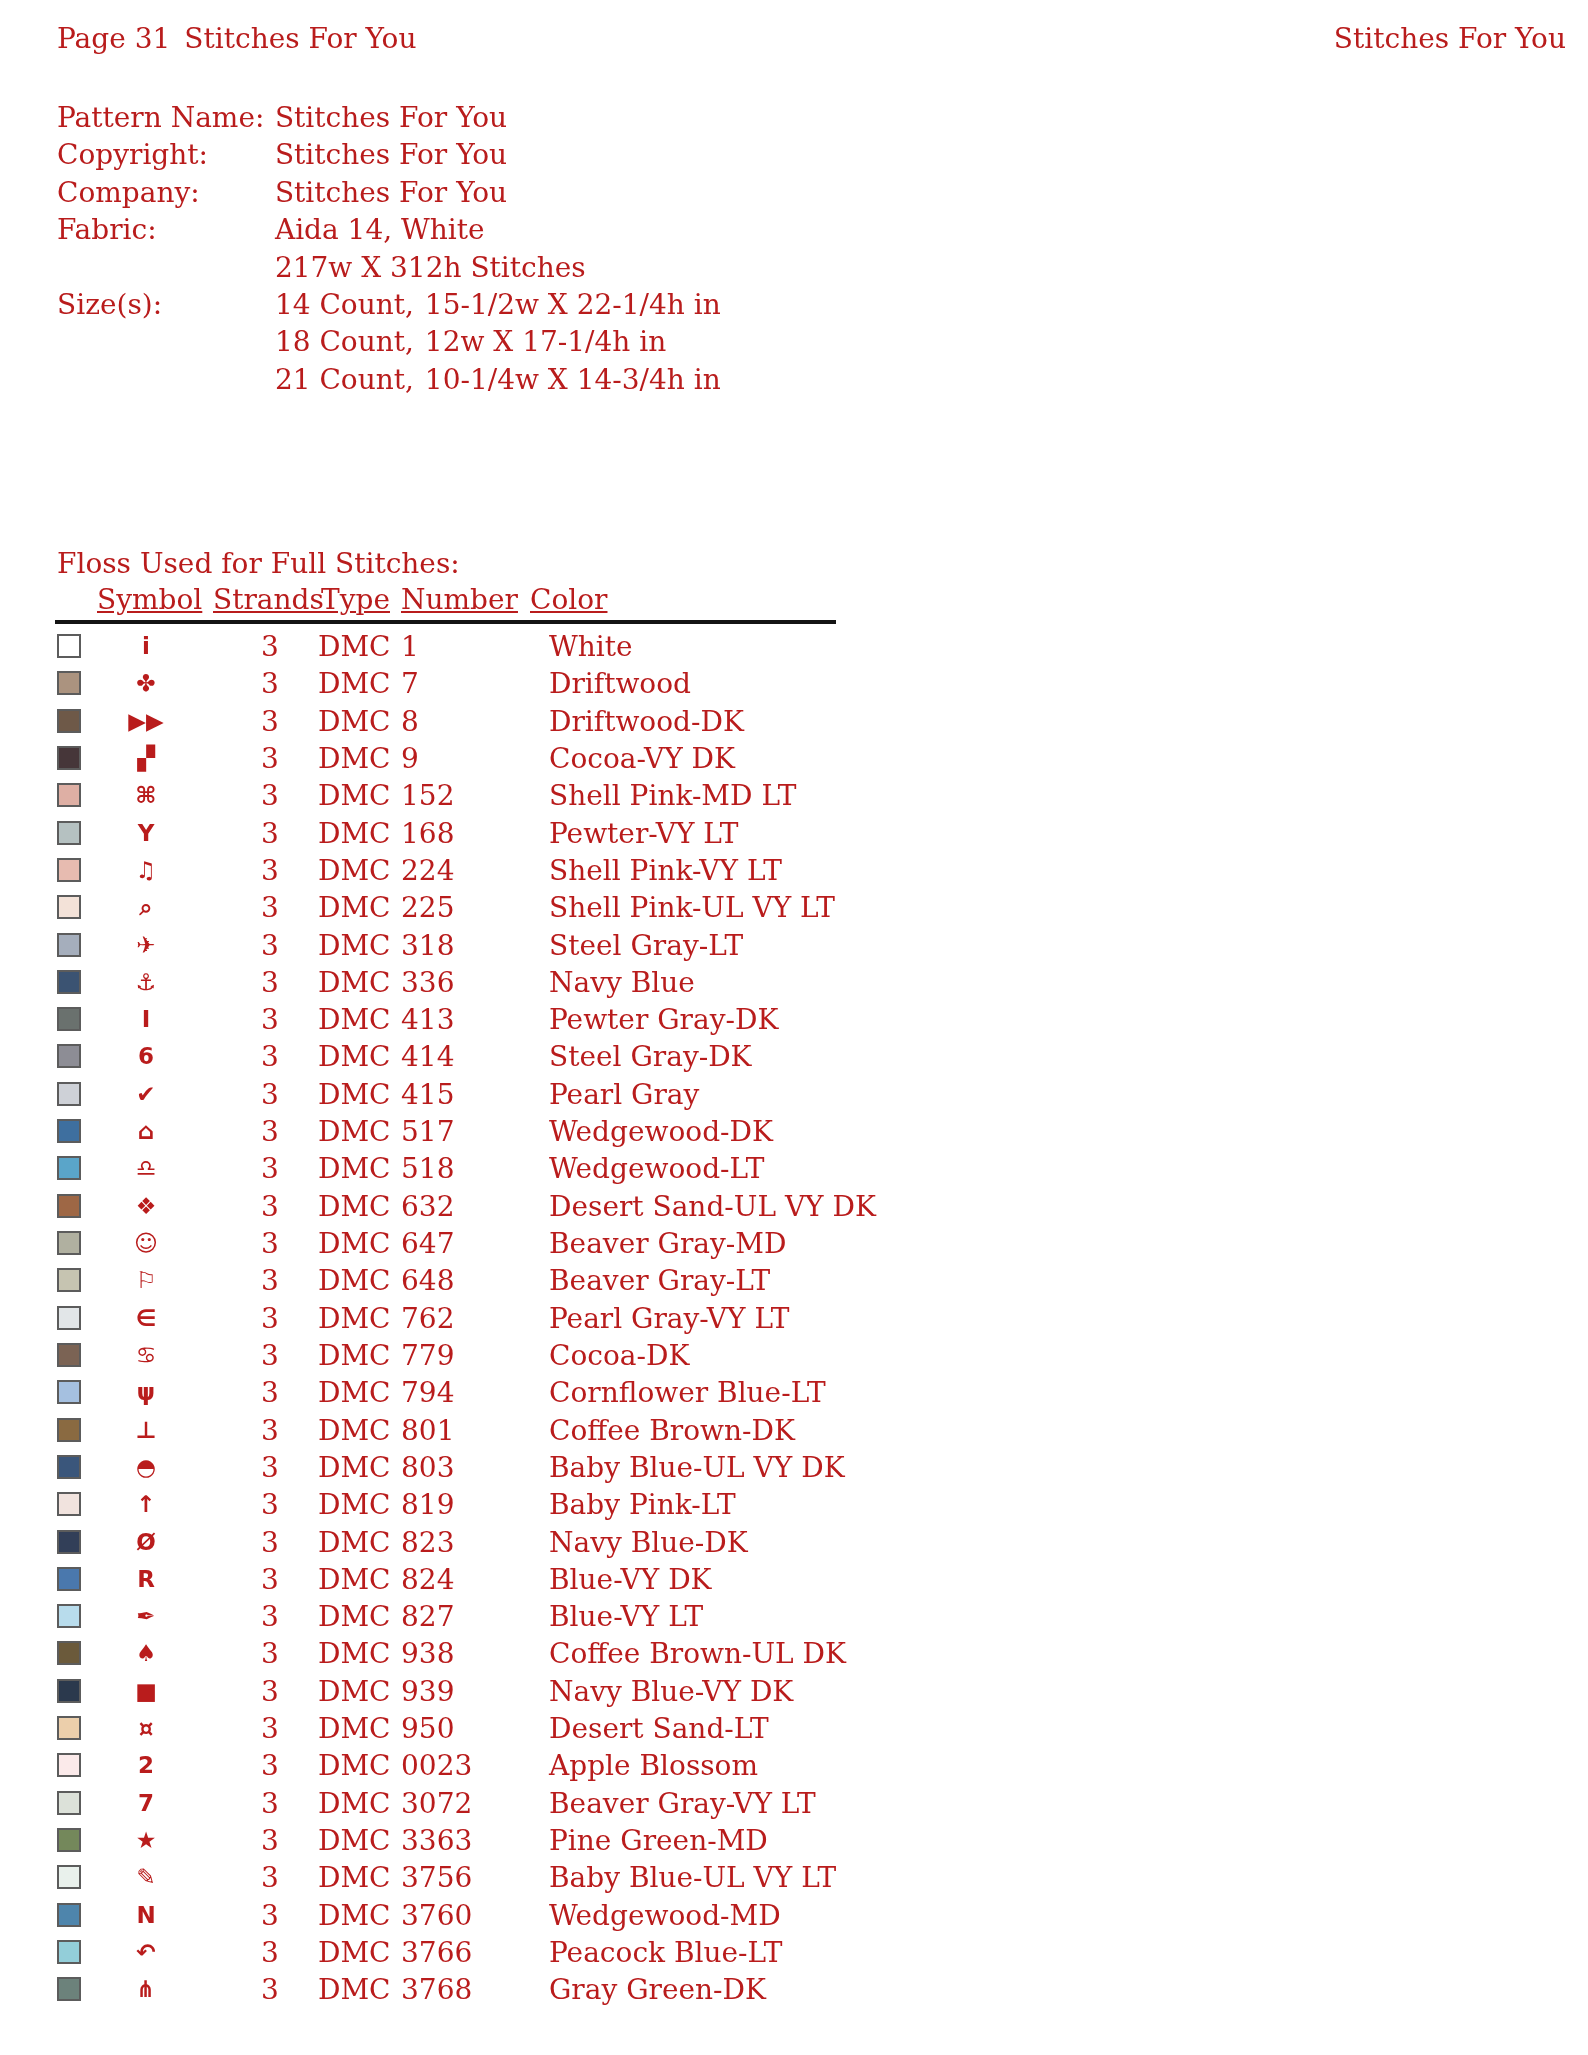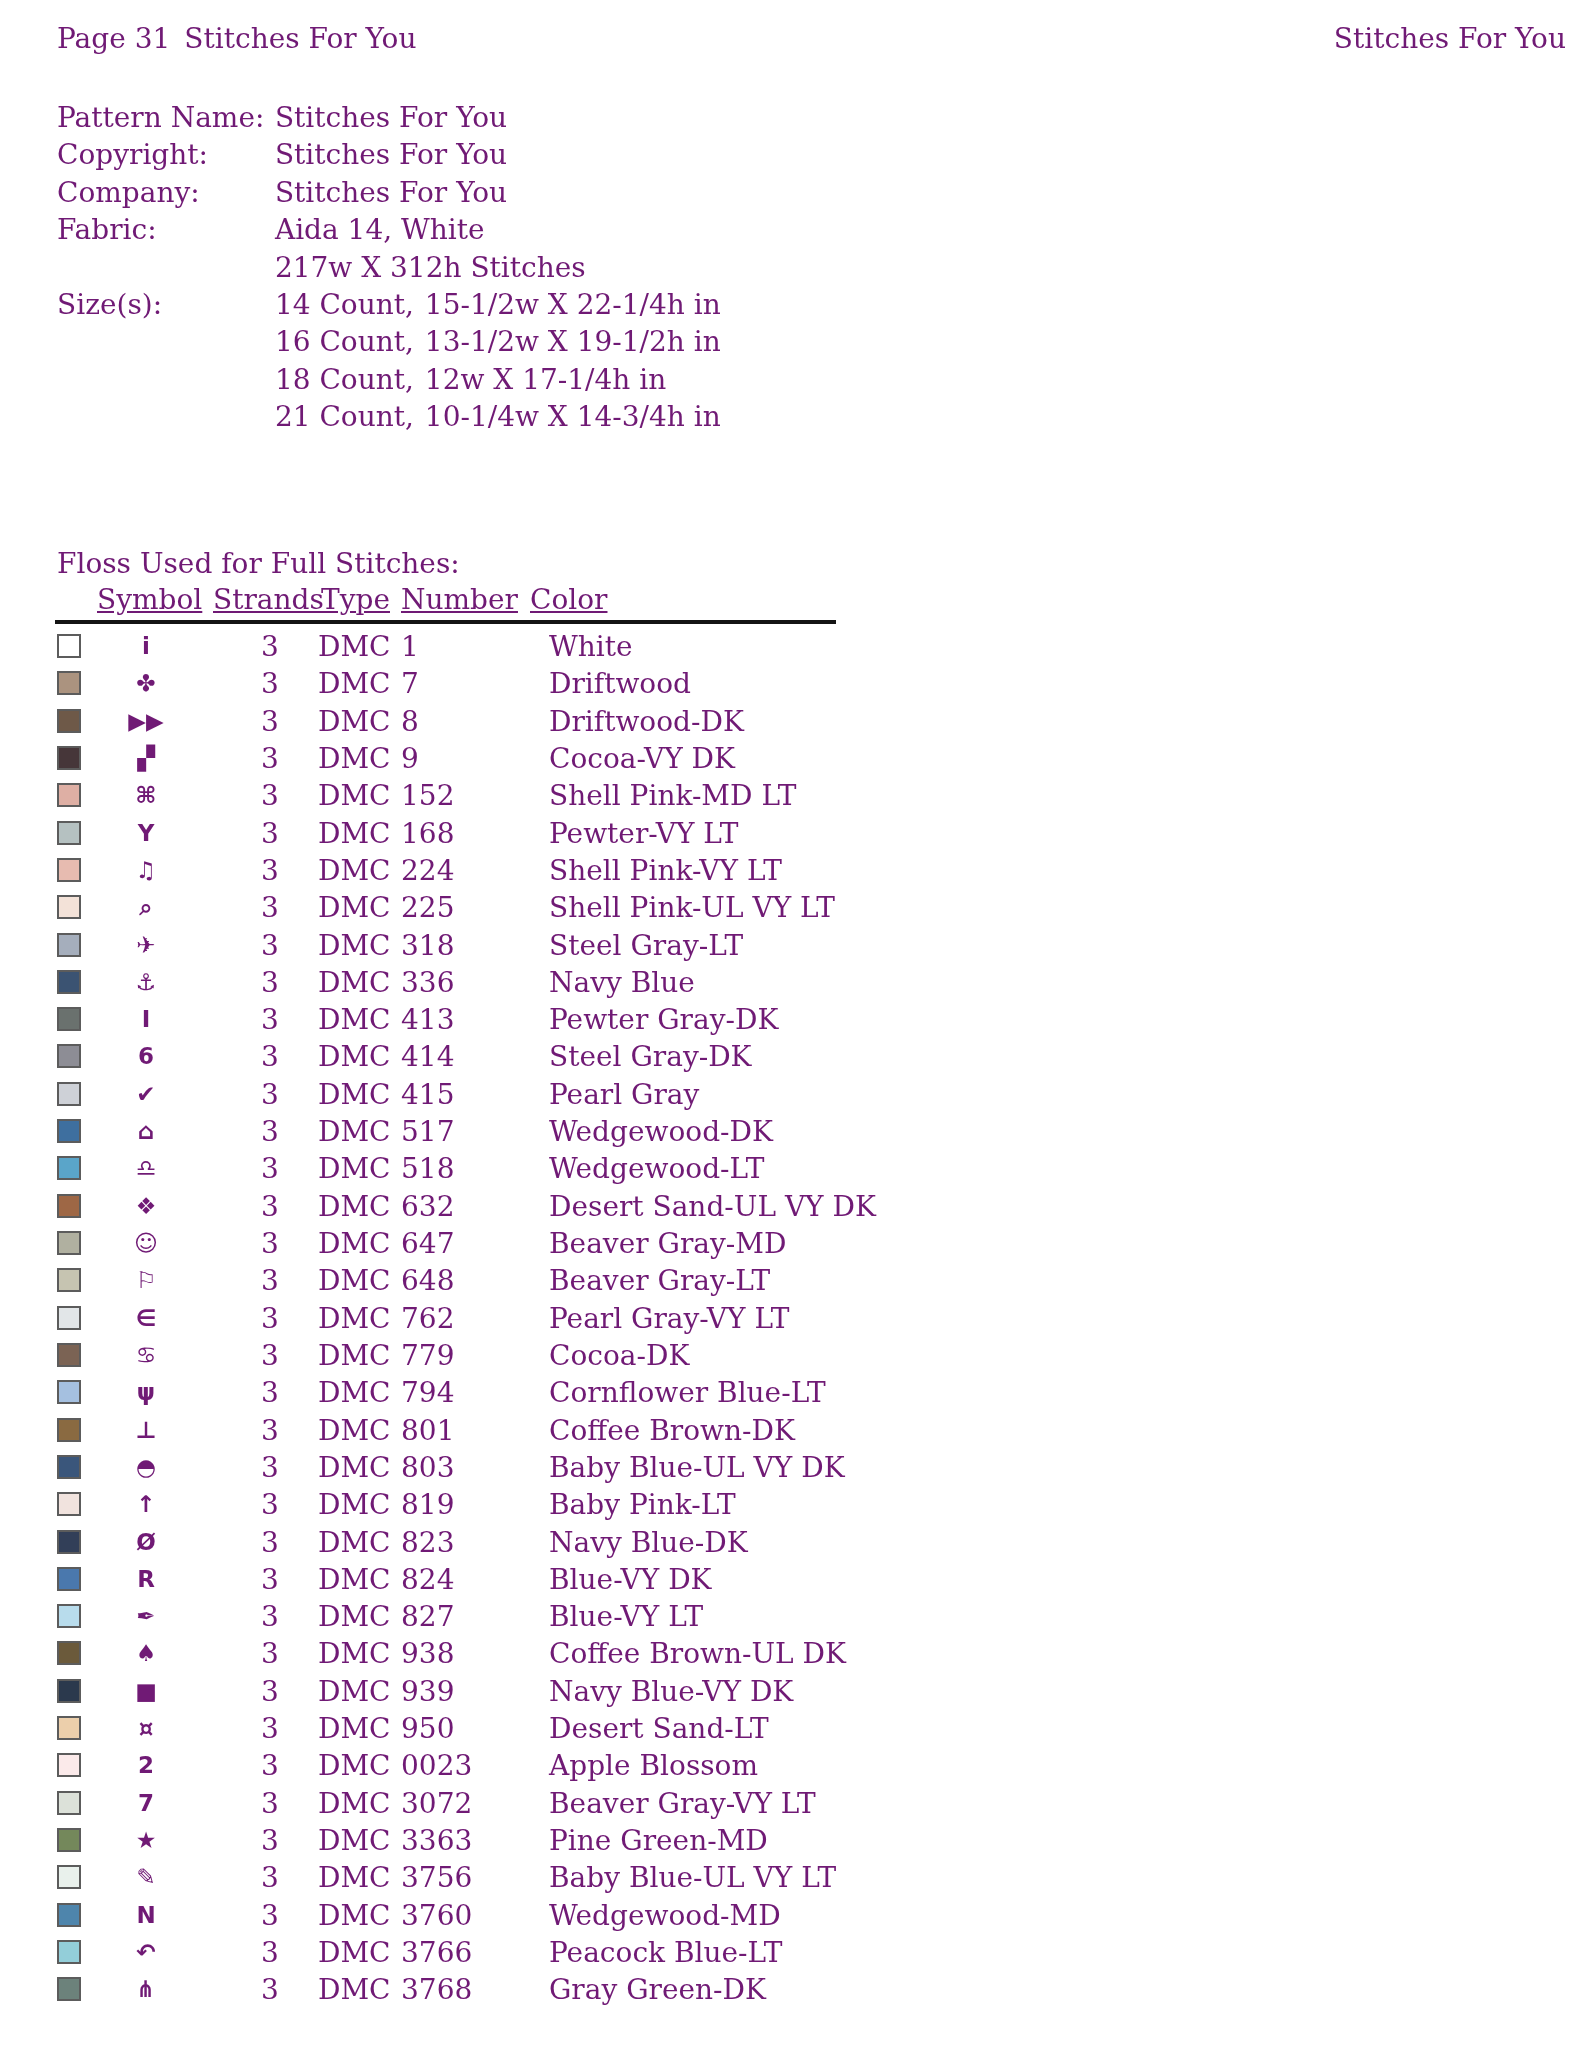--- a/index.html
+++ b/index.html
@@ -2,21 +2,21 @@
 <html><head>
 <meta charset="utf-8">
 <style>
   html,body{margin:0;padding:0;background:#ffffff;}
   .page{
     position:relative;
     width:1588px;height:2055px;
     background:#ffffff;
     font-family:"DejaVu Serif", serif;
     font-size:28px;
-    color:#701a75;
+    color:#b91c1c;
     overflow:hidden;
   }
   .hdr-left{position:absolute;left:57px;top:22px;display:flex;gap:14px;white-space:nowrap;}
   .hdr-right{position:absolute;right:22px;top:22px;white-space:nowrap;}
 
   .info{position:absolute;left:57px;top:99px;}
   .irow{height:37.4px;line-height:37.4px;white-space:nowrap;}
   .ilabel{display:inline-block;width:209px;vertical-align:top;}
   .icount{display:inline-block;width:141px;vertical-align:top;}
 
@@ -78,25 +78,20 @@
   </div>
       </div>
     <div id="size-rows">
         <div class="irow">
     <span class="ilabel">Size(s):</span>
     <span class="icount">14 Count,</span>
     <span class="idims">15-1/2w X 22-1/4h in</span>
   </div>
         <div class="irow">
     <span class="ilabel"></span>
-    <span class="icount">16 Count,</span>
-    <span class="idims">13-1/2w X 19-1/2h in</span>
-  </div>
-        <div class="irow">
-    <span class="ilabel"></span>
     <span class="icount">18 Count,</span>
     <span class="idims">12w X 17-1/4h in</span>
   </div>
         <div class="irow">
     <span class="ilabel"></span>
     <span class="icount">21 Count,</span>
     <span class="idims">10-1/4w X 14-3/4h in</span>
   </div>
       </div>
   </div>

